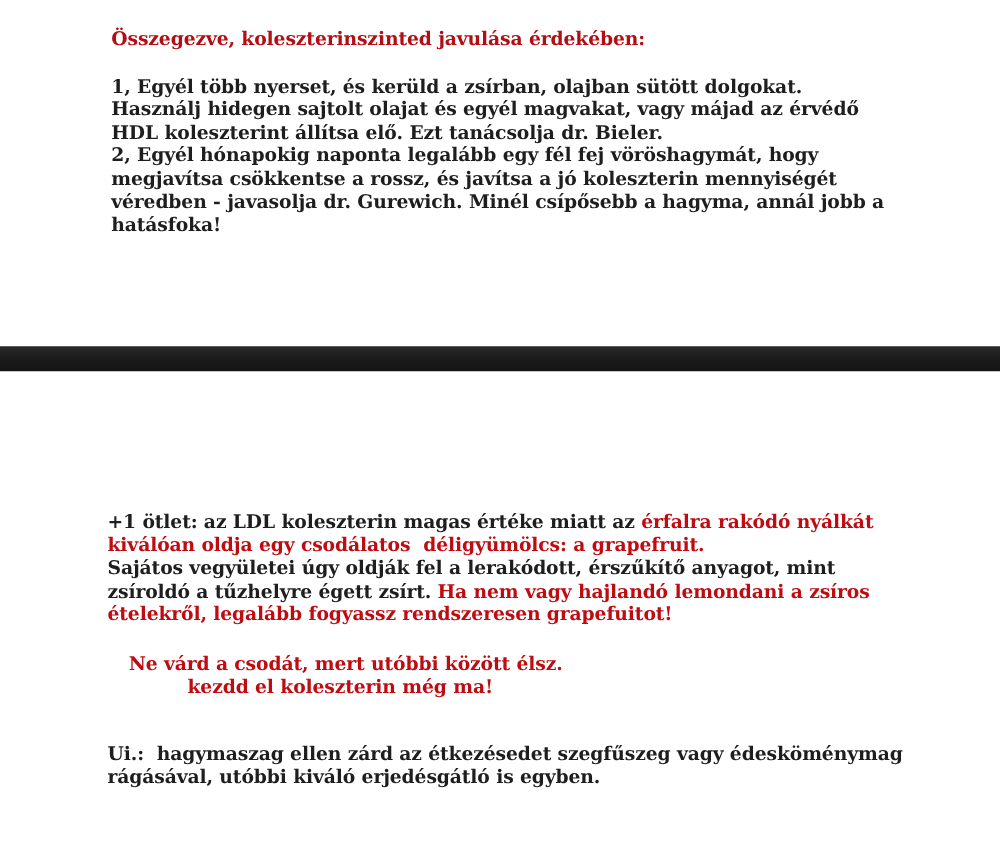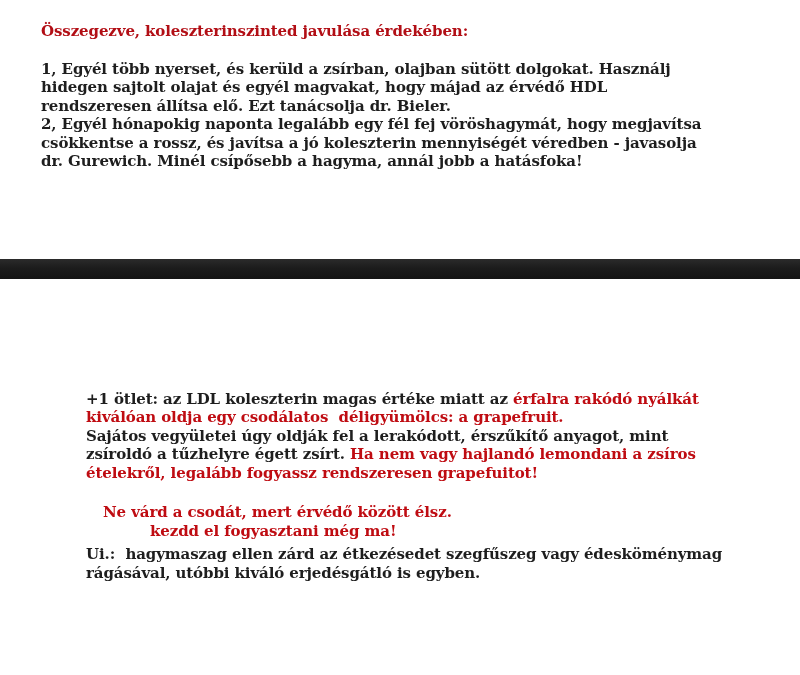--- a/index.html
+++ b/index.html
@@ -13,21 +13,21 @@
     overflow: hidden;
     font-family: "DejaVu Serif", "Liberation Serif", serif;
     font-weight: bold;
     font-size: 15px;
     line-height: 18.5px;
     letter-spacing: -0.1px;
     color: var(--text-black, #1e1e1e);
     background: var(--page-bg, #ffffff);
   }
   .top-section {
-    padding: 22px 84px 0 41px;
+    padding: 22px 84px 0 89px;
   }
   .bottom-section {
     padding: 111px 64px 0 86px;
   }
   p, .line {
     margin: 0;
     white-space: pre-wrap;
   }
   .heading {
     color: var(--heading-red, #b20e15);
@@ -39,39 +39,39 @@
   .p2 { }
   .divider-bar {
     margin-top: 88px;
     height: 20px;
     width: 800px;
     background: linear-gradient(180deg, #2b2b2b 0%, var(--bar-dark, #1c1c1c) 45%, #141414 100%);
   }
   .miracle-block { margin-top: 21px; }
   .miracle-line-1 { padding-left: 17px; }
   .miracle-line-2 { padding-left: 64px; }
-  .postscript { margin-top: 5px; }
+  .postscript { margin-top: 35px; }
 </style>
 </head>
 <body>
 
 <div>
 
   <div class="top-section">
     <p class="heading">Összegezve, koleszterinszinted javulása érdekében:</p>
-    <p class="p1">1, Egyél több nyerset, és kerüld a zsírban, olajban sütött dolgokat. Használj hidegen sajtolt olajat és egyél magvakat, hogy májad az érvédő HDL rendszeresen állítsa elő. Ezt tanácsolja dr. Bieler.</p>
+    <p class="p1">1, Egyél több nyerset, és kerüld a zsírban, olajban sütött dolgokat. Használj hidegen sajtolt olajat és egyél magvakat, vagy májad az érvédő HDL koleszterint állítsa elő. Ezt tanácsolja dr. Bieler.</p>
     <p class="p2">2, Egyél hónapokig naponta legalább egy fél fej vöröshagymát, hogy megjavítsa csökkentse a rossz, és javítsa a jó koleszterin mennyiségét véredben - javasolja dr. Gurewich. Minél csípősebb a hagyma, annál jobb a hatásfoka!</p>
   </div>
 
   <div class="divider-bar"></div>
 
   <div class="bottom-section">
     <p><span>+1 ötlet: az LDL koleszterin magas értéke miatt az </span><span class="red">érfalra rakódó nyálkát kiválóan oldja egy csodálatos  déligyümölcs: a grapefruit.</span><br><span>Sajátos vegyületei úgy oldják fel a lerakódott, érszűkítő anyagot, mint zsíroldó a tűzhelyre égett zsírt. </span><span class="red">Ha nem vagy hajlandó lemondani a zsíros ételekről, legalább fogyassz rendszeresen grapefuitot!</span></p>
 
     <div class="miracle-block">
-      <div class="line red miracle-line-1">Ne várd a csodát, mert érvédő között élsz.</div>
-      <div class="line red miracle-line-2">kezdd el fogyasztani még ma!</div>
+      <div class="line red miracle-line-1">Ne várd a csodát, mert utóbbi között élsz.</div>
+      <div class="line red miracle-line-2">kezdd el koleszterin még ma!</div>
     </div>
 
     <p class="postscript">Ui.:  hagymaszag ellen zárd az étkezésedet szegfűszeg vagy édesköménymag rágásával, utóbbi kiváló erjedésgátló is egyben.</p>
   </div>
 
 </div>
 
 </body></html>

